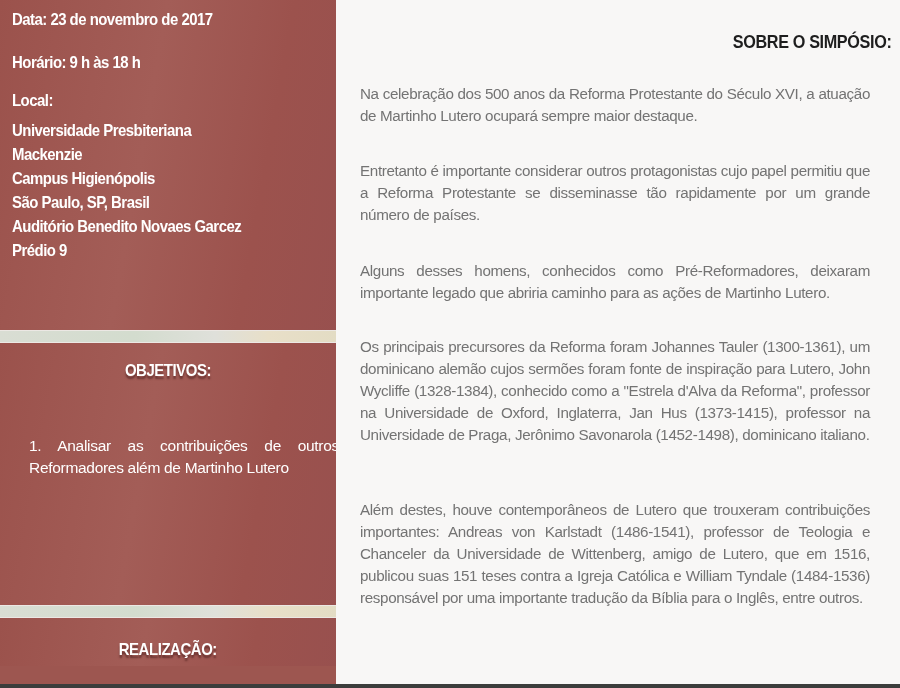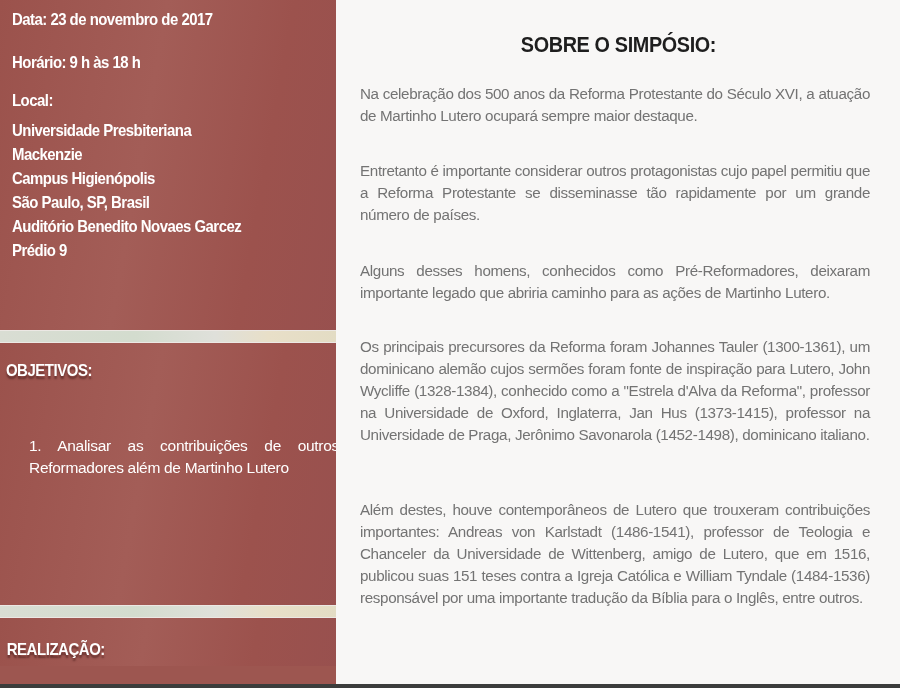--- a/index.html
+++ b/index.html
@@ -35,38 +35,38 @@
     font-weight:bold; font-size:17px; letter-spacing:-0.6px;
     color:#ffffff; line-height:24px; white-space:nowrap;
     transform:scaleX(0.88); transform-origin:left center;
   }
   .local-list { position:absolute; left:12px; top:89px; margin:0; padding:0; list-style:none; }
   .local-list li {
     font-weight:bold; font-size:17px; letter-spacing:-0.6px; line-height:24px; color:#fff;
     white-space:nowrap; transform:scaleX(0.88); transform-origin:left center;
   }
   .section-heading {
-    position:absolute; left:0; width:336px; margin:0;
+    position:absolute; left:0; width:336px; text-align:center; margin:0;
     font-weight:bold; font-size:17px; color:#fff; letter-spacing:-0.5px;
     text-shadow:0 3px 2px rgba(60,20,20,0.55);
   }
   .section-heading span { display:inline-block; transform:scaleX(0.88); }
   .obj-item {
     position:absolute; left:12px; width:310px; margin:17px;
     font-size:15.5px; line-height:22px; color:#fff; text-align:justify;
     letter-spacing:-0.3px;
   }
 
   .right {
     position:absolute; left:336px; top:0; width:564px; height:684px;
     background:#f8f7f6;
   }
   .right-heading {
-    position:absolute; left:0; width:564px; top:32px; text-align:center; margin:0;
-    font-weight:bold; font-size:22px; color:#1e1e1e; letter-spacing:-0.4px;
+    position:absolute; left:0; width:564px; top:32px; text-align:right; margin:0;
+    font-weight:bold; font-size:18px; color:#1e1e1e; letter-spacing:-0.4px;
   }
   .right-heading span { display:inline-block; transform:scaleX(0.9); }
   .para {
     position:absolute; left:24px; width:510px; margin:0;
     font-size:15.2px; line-height:22px; color:#737373; text-align:justify;
     letter-spacing:-0.35px;
   }
   .bottom-bar {
     position:absolute; left:0; top:684px; width:900px; height:4px; background:#3c3d3c;
   }

